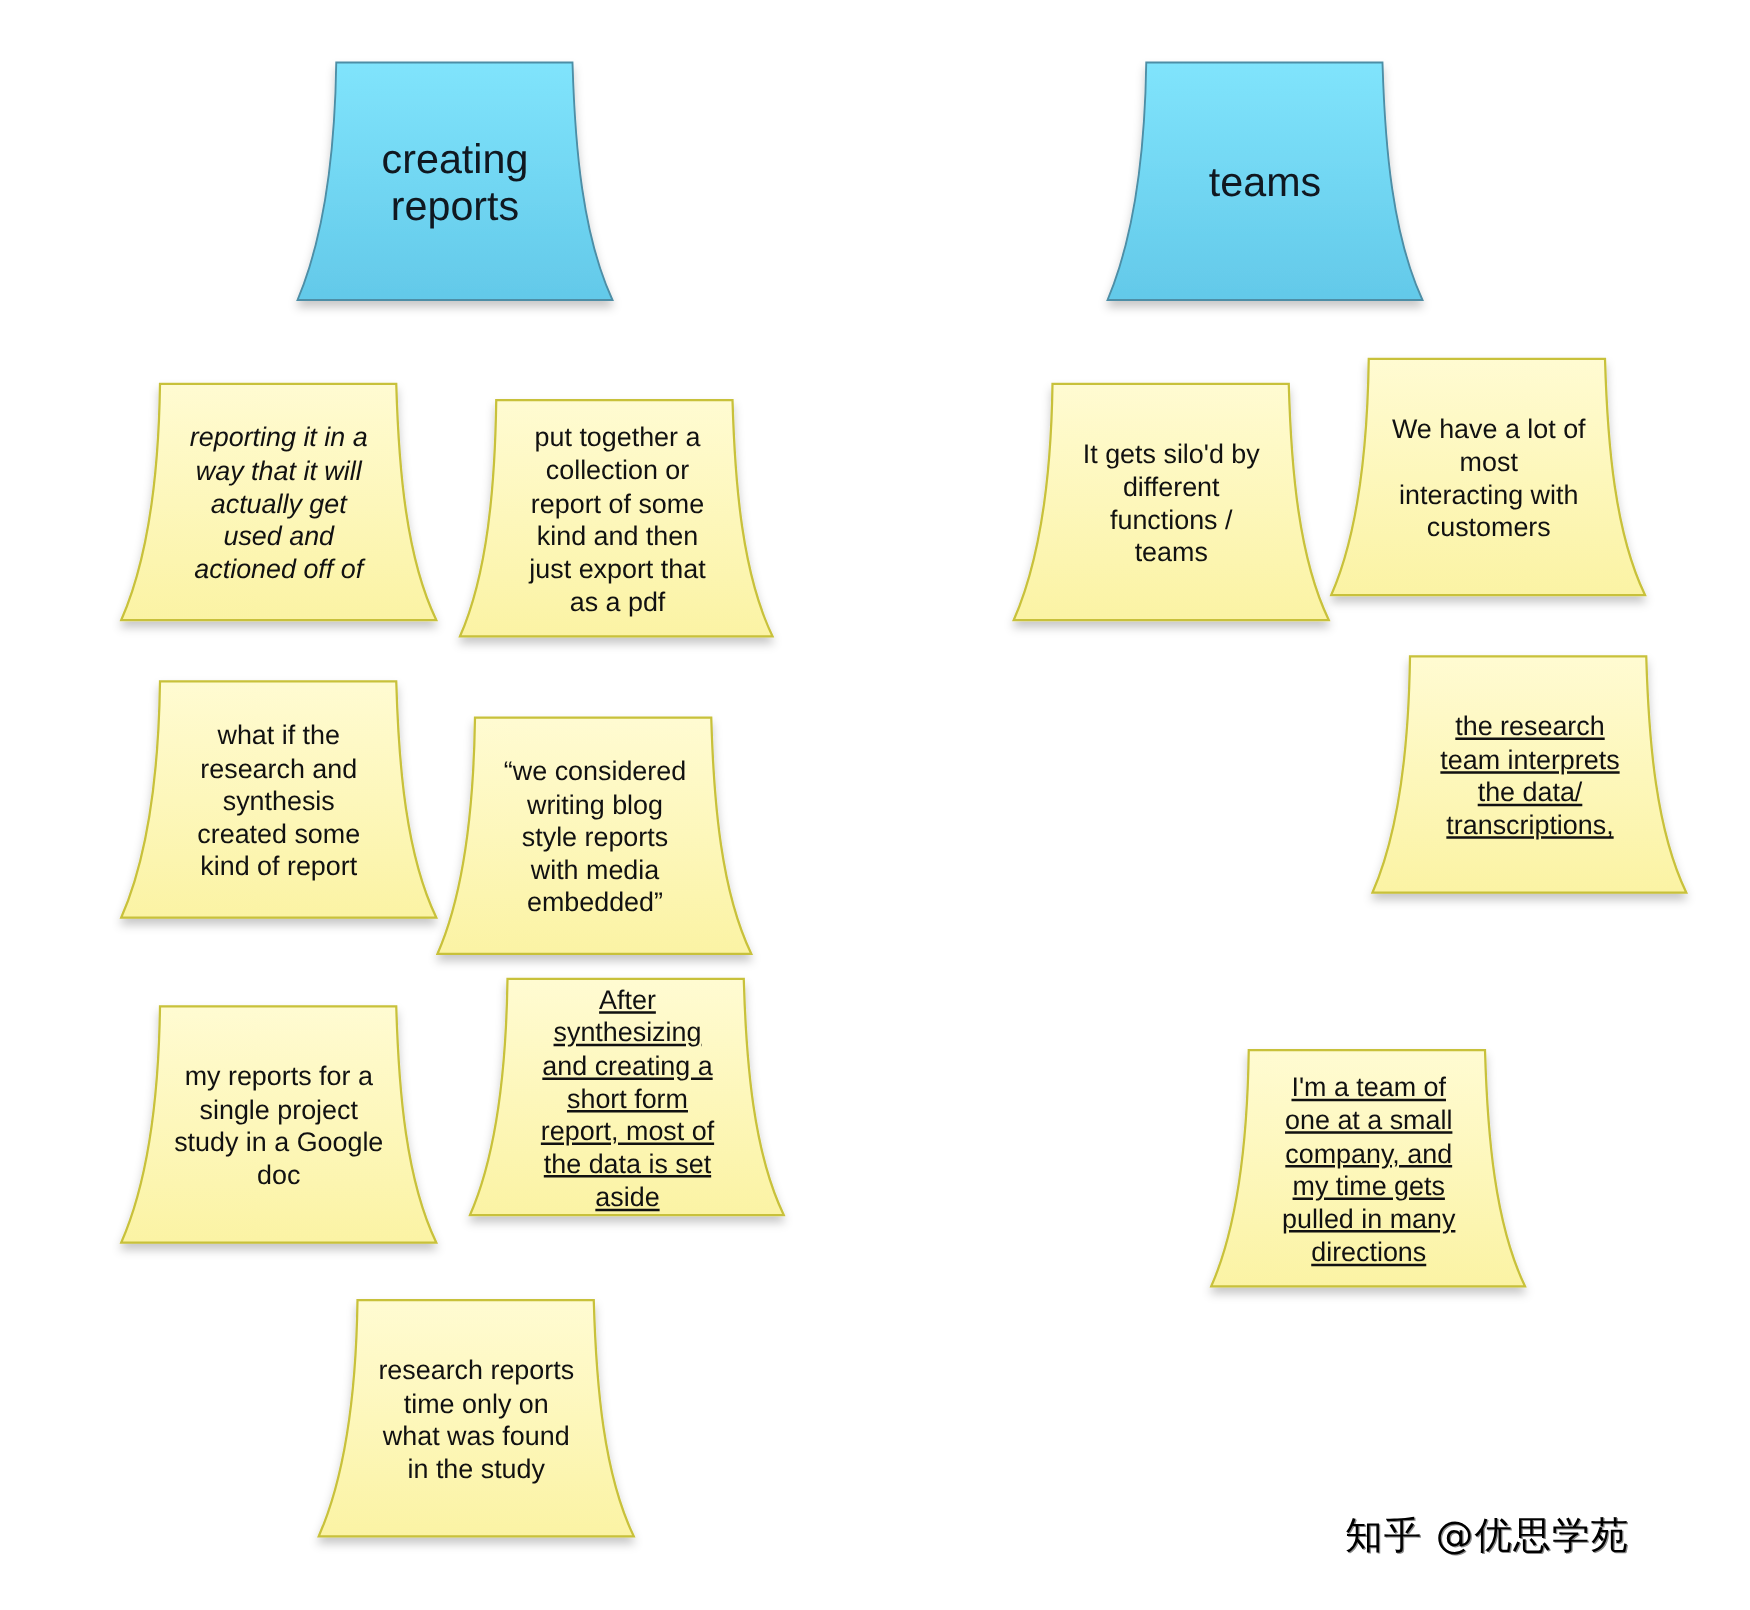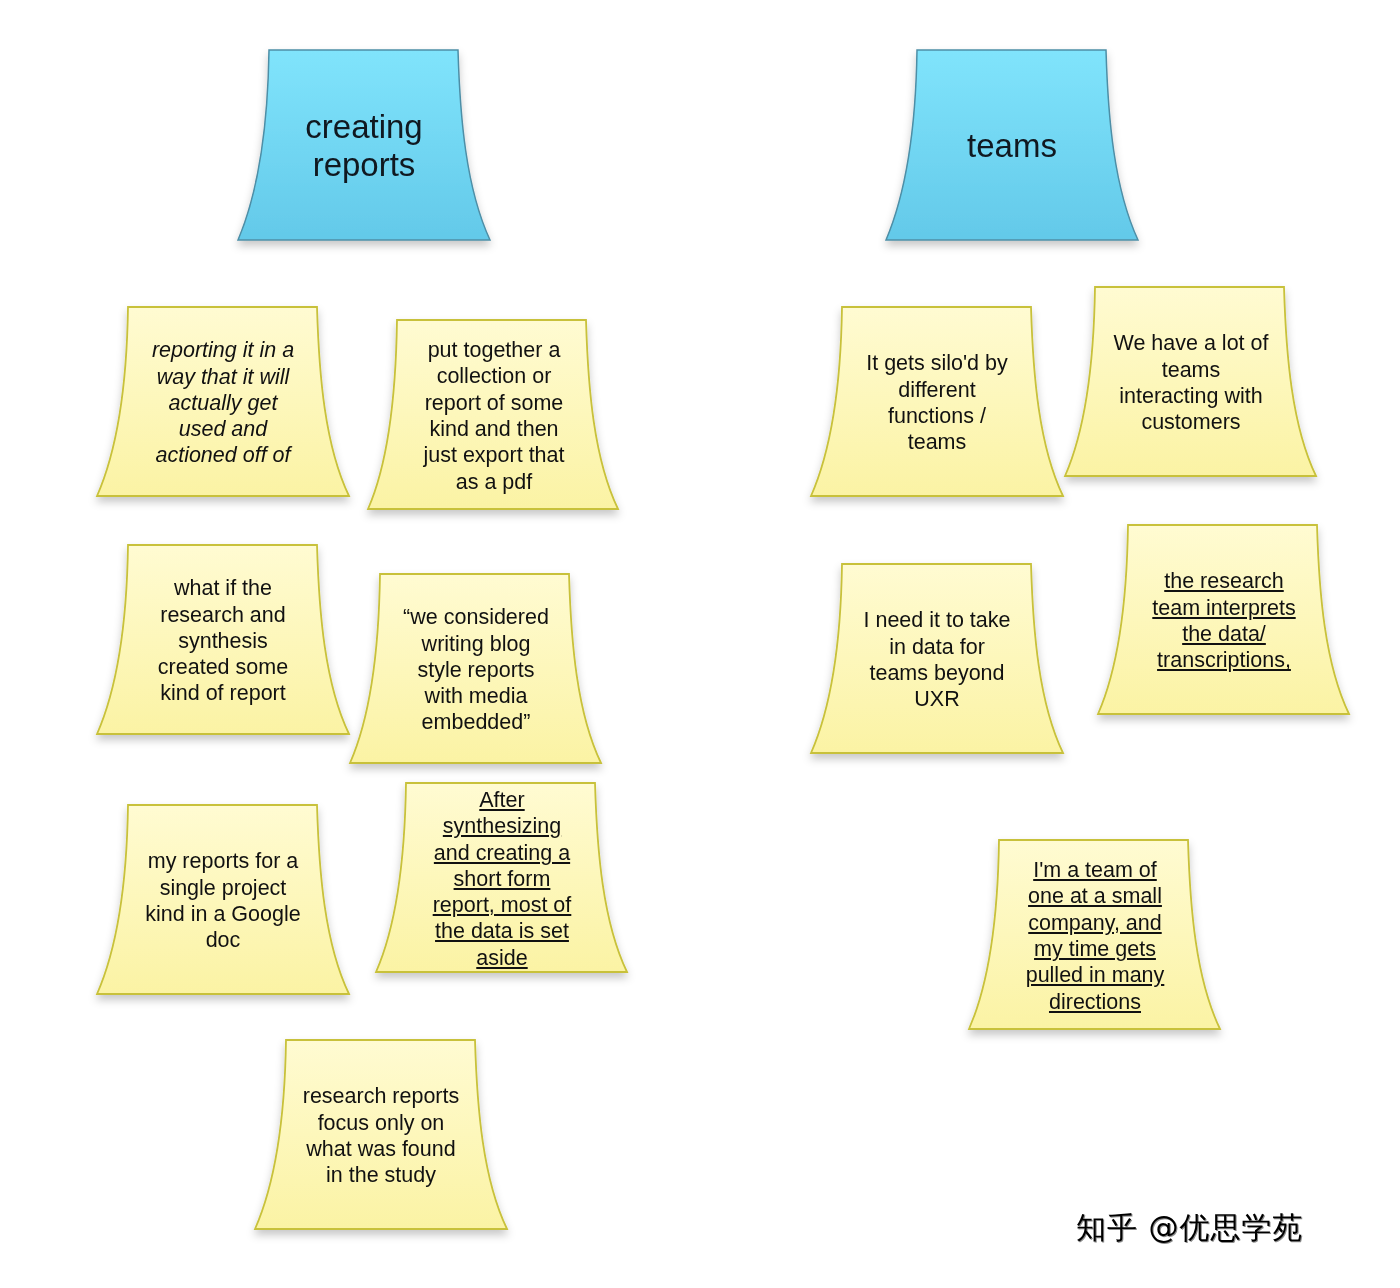--- a/index.html
+++ b/index.html
@@ -91,21 +91,21 @@
 with media
 embedded”</div>
   </div>
 
   <div class="note sticky" style="left:85px; top:804px; width:256px; height:194px;">
     <svg width="256" height="194">
       <path d="M33 1 L222 1 C224 70 230 140 254 190 L2 190 C24 140 32 70 33 1 Z" fill="url(#gYel)" stroke="#c8c13a" stroke-width="1.8" filter="url(#sh)"></path>
     </svg>
     <div class="note-text" style="padding-bottom:14px;">my reports for a
 single project
-kind in a Google
+study in a Google
 doc</div>
   </div>
 
   <div class="note sticky" style="left:364px; top:782px; width:256px; height:194px;">
     <svg width="256" height="194">
       <path d="M32 1 L221 1 C223 70 229 140 253 190 L2 190 C24 140 31 70 32 1 Z" fill="url(#gYel)" stroke="#c8c13a" stroke-width="1.8" filter="url(#sh)"></path>
     </svg>
     <div class="note-text" style="padding-bottom:4px;text-decoration:underline;">After
 synthesizing
 and creating a
@@ -113,21 +113,21 @@
 report, most of
 the data is set
 aside</div>
   </div>
 
   <div class="note sticky" style="left:243px; top:1039px; width:256px; height:194px;">
     <svg width="256" height="194">
       <path d="M33 1 L222 1 C224 70 230 140 254 190 L2 190 C24 140 32 70 33 1 Z" fill="url(#gYel)" stroke="#c8c13a" stroke-width="1.8" filter="url(#sh)"></path>
     </svg>
     <div class="note-text" style="padding-bottom:16px;">research reports
-focus only on
+time only on
 what was found
 in the study</div>
   </div>
 
   <div class="note header" style="left:874px; top:48px; width:256px; height:196px;">
     <svg width="256" height="196">
       <path d="M33 2 L222 2 C224 70 230 140 254 192 L2 192 C24 140 32 70 33 2 Z" fill="url(#gBlue)" stroke="#4d8ea6" stroke-width="1.5" filter="url(#sh)"></path>
     </svg>
     <div class="note-text" style="padding-bottom:8px;">teams</div>
   </div>
@@ -140,34 +140,25 @@
 different
 functions /
 teams</div>
   </div>
 
   <div class="note sticky" style="left:1053px; top:286px; width:256px; height:194px;">
     <svg width="256" height="194">
       <path d="M32 1 L221 1 C223 70 229 140 253 190 L2 190 C24 140 31 70 32 1 Z" fill="url(#gYel)" stroke="#c8c13a" stroke-width="1.8" filter="url(#sh)"></path>
     </svg>
     <div class="note-text" style="padding-bottom:32px;">We have a lot of
-teams
+most
 interacting with
 customers</div>
   </div>
 
-  <div class="note sticky" style="left:799px; top:563px; width:256px; height:194px;">
-    <svg width="256" height="194">
-      <path d="M33 1 L222 1 C224 70 230 140 254 190 L2 190 C24 140 32 70 33 1 Z" fill="url(#gYel)" stroke="#c8c13a" stroke-width="1.8" filter="url(#sh)"></path>
-    </svg>
-    <div class="note-text" style="padding-bottom:18px;">I need it to take
-in data for
-teams beyond
-UXR</div>
-  </div>
 
   <div class="note sticky" style="left:1086px; top:524px; width:256px; height:194px;">
     <svg width="256" height="194">
       <path d="M32 1 L221 1 C223 70 229 140 253 190 L2 190 C24 140 31 70 32 1 Z" fill="url(#gYel)" stroke="#c8c13a" stroke-width="1.8" filter="url(#sh)"></path>
     </svg>
     <div class="note-text" style="padding-bottom:42px;text-decoration:underline;">the research
 team interprets
 the data/
 transcriptions,</div>
   </div>

